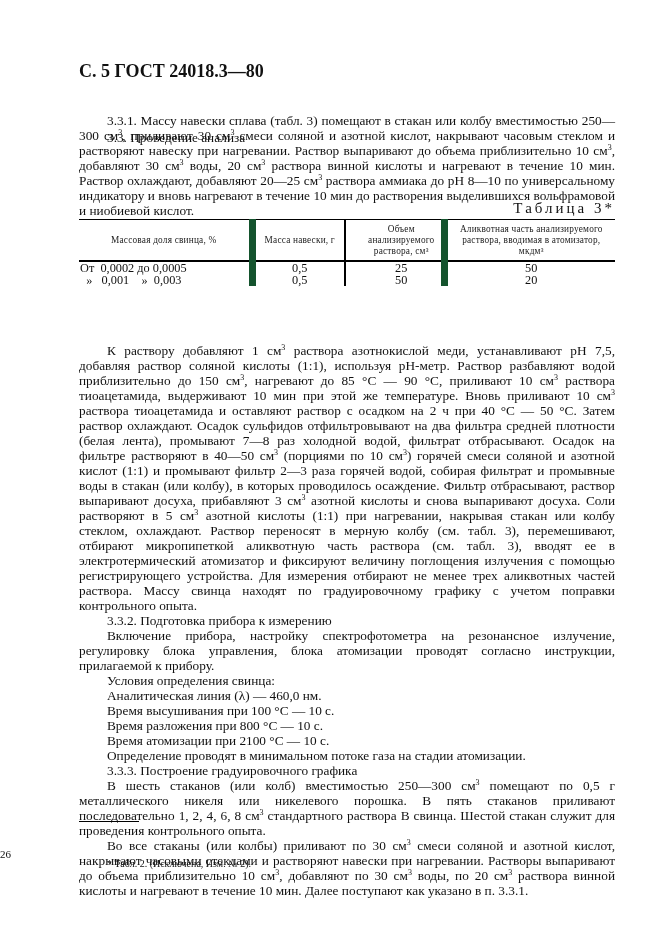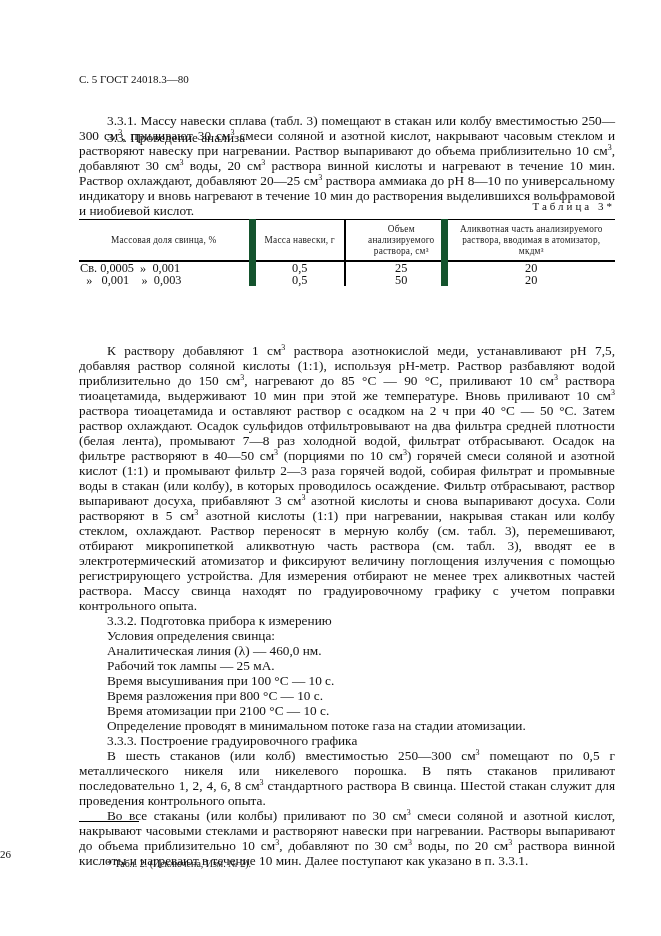--- a/index.html
+++ b/index.html
@@ -1,25 +1,25 @@
 <!DOCTYPE html>
 <html><head>
 <meta charset="utf-8">
 <style>
   html, body { margin: 0; padding: 0; background: #ffffff; }
   body { width: 661px; height: 936px; position: relative; overflow: hidden;
          font-family: "Liberation Serif", "DejaVu Serif", serif; color: #111; }
-  .running-head { position: absolute; left: 79px; top: 73px; font-weight: normal; font-size: 11px; }
+  .running-head { position: absolute; left: 79px; top: 61px; font-weight: bold; font-size: 18px; }
   .p { font-size: 13.3px; line-height: 15px; text-align: justify; text-align-last: left; margin: 0; }
   .ind { text-indent: 28px; }
   .bold { font-weight: normal; margin-top: 32px; }
   sup { font-size: 8px; line-height: 0; vertical-align: super; }
   .sec-title { position: absolute; left: 79px; top: 98px; width: 536px; }
   .block1 { position: absolute; left: 79px; top: 113px; width: 536px; }
-  .table-caption { position: absolute; right: 46px; top: 200px; font-size: 11px; letter-spacing: 3px; }
+  .table-caption { position: absolute; right: 46px; top: 200px; font-size: 15px; letter-spacing: 3px; }
   table.t3 { position: absolute; left: 79px; top: 219px; width: 536px; border-collapse: collapse;
              font-size: 12.3px; border-top: 1.5px solid #000; }
   table.t3 th { font-weight: normal; font-size: 9.3px; line-height: 11px; height: 40px; padding: 0 4px;
                 border-bottom: 2.5px solid #000; text-align: center; vertical-align: middle; color: #222; letter-spacing: 0.2px; }
   table.t3 td { padding: 0 4px; line-height: 12px; height: 12px; text-align: center; vertical-align: top; }
   table.t3 th + th, table.t3 td + td { border-left: 7px solid #14532d; }
   table.t3 th:nth-child(3), table.t3 td:nth-child(3) { border-left: 2px solid #000; padding-left: 20px; }
   table.t3 td.first { text-align: left; padding-left: 1px; white-space: pre; }
   .block2 { position: absolute; left: 79px; top: 333px; width: 536px; margin-top: 10px; }
   .fn-rule { position: absolute; left: 79px; top: 821px; width: 60px; border-top: 1px solid #000; }
@@ -51,42 +51,42 @@
   <thead>
     <tr>
       <th>Массовая доля свинца, %</th>
       <th>Масса навески, г</th>
       <th>Объем анализируемого раствора, см³</th>
       <th>Аликвотная часть анализируемого раствора, вводимая в атомизатор, мкдм³</th>
     </tr>
   </thead>
   <tbody>
     <tr>
-      <td class="first">Св. 0,0005  »  0,001</td>
+      <td class="first">От  0,0002 до 0,0005</td>
       <td>0,5</td>
       <td>25</td>
-      <td>20</td>
+      <td>50</td>
     </tr>
     <tr>
       <td class="first">  »   0,001    »  0,003</td>
       <td>0,5</td>
       <td>50</td>
       <td>20</td>
     </tr>
   </tbody>
 </table>
 
 <div class="block2">
   <p class="p ind">
     <span>К раствору добавляют 1 см</span><sup>3</sup><span> раствора азотнокислой меди, устанавливают pH 7,5, добавляя раствор соляной кислоты (1:1), используя pH-метр. Раствор разбавляют водой приблизительно до 150 см</span><sup>3</sup><span>, нагревают до 85 °С — 90 °С, приливают 10 см</span><sup>3</sup><span> раствора тиоацетамида, выдерживают 10 мин при этой же температуре. Вновь приливают 10 см</span><sup>3</sup><span> раствора тиоацетамида и оставляют раствор с осадком на 2 ч при 40 °С — 50 °С. Затем раствор охлаждают. Осадок сульфидов отфильтровывают на два фильтра средней плотности (белая лента), промывают 7—8 раз холодной водой, фильтрат отбрасывают. Осадок на фильтре растворяют в 40—50 см</span><sup>3</sup><span> (порциями по 10 см</span><sup>3</sup><span>) горячей смеси соляной и азотной кислот (1:1) и промывают фильтр 2—3 раза горячей водой, собирая фильтрат и промывные воды в стакан (или колбу), в которых проводилось осаждение. Фильтр отбрасывают, раствор выпаривают досуха, прибавляют 3 см</span><sup>3</sup><span> азотной кислоты и снова выпаривают досуха. Соли растворяют в 5 см</span><sup>3</sup><span> азотной кислоты (1:1) при нагревании, накрывая стакан или колбу стеклом, охлаждают. Раствор переносят в мерную колбу (см. табл. 3), перемешивают, отбирают микропипеткой аликвотную часть раствора (см. табл. 3), вводят ее в электротермический атомизатор и фиксируют величину поглощения излучения с помощью регистрирующего устройства. Для измерения отбирают не менее трех аликвотных частей раствора. Массу свинца находят по градуировочному графику с учетом поправки контрольного опыта.</span>
   </p>
   <p class="p ind">3.3.2. Подготовка прибора к измерению</p>
+  <p class="p ind">Включение прибора, настройку спектрофотометра на резонансное излучение, регулировку блока управления, блока атомизации проводят согласно инструкции, прилагаемой к прибору.</p>
   <p class="p ind">Условия определения свинца:</p>
   <p class="p ind">Аналитическая линия (λ) — 460,0 нм.</p>
-  <p class="p ind">Рабочий ток лампы — 25 мА.</p>
   <p class="p ind">Время высушивания при 100 °С — 10 с.</p>
   <p class="p ind">Время разложения при 800 °С — 10 с.</p>
   <p class="p ind">Время атомизации при 2100 °С — 10 с.</p>
   <p class="p ind">Определение проводят в минимальном потоке газа на стадии атомизации.</p>
   <p class="p ind">3.3.3. Построение градуировочного графика</p>
   <p class="p ind">
     <span>В шесть стаканов (или колб) вместимостью 250—300 см</span><sup>3</sup><span> помещают по 0,5 г металлического никеля или никелевого порошка. В пять стаканов приливают последовательно 1, 2, 4, 6, 8 см</span><sup>3</sup><span> стандартного раствора В свинца. Шестой стакан служит для проведения контрольного опыта.</span>
   </p>
   <p class="p ind">
     <span>Во все стаканы (или колбы) приливают по 30 см</span><sup>3</sup><span> смеси соляной и азотной кислот, накрывают часовыми стеклами и растворяют навески при нагревании. Растворы выпаривают до объема приблизительно 10 см</span><sup>3</sup><span>, добавляют по 30 см</span><sup>3</sup><span> воды, по 20 см</span><sup>3</sup><span> раствора винной кислоты и нагревают в течение 10 мин. Далее поступают как указано в п. 3.3.1.</span>

